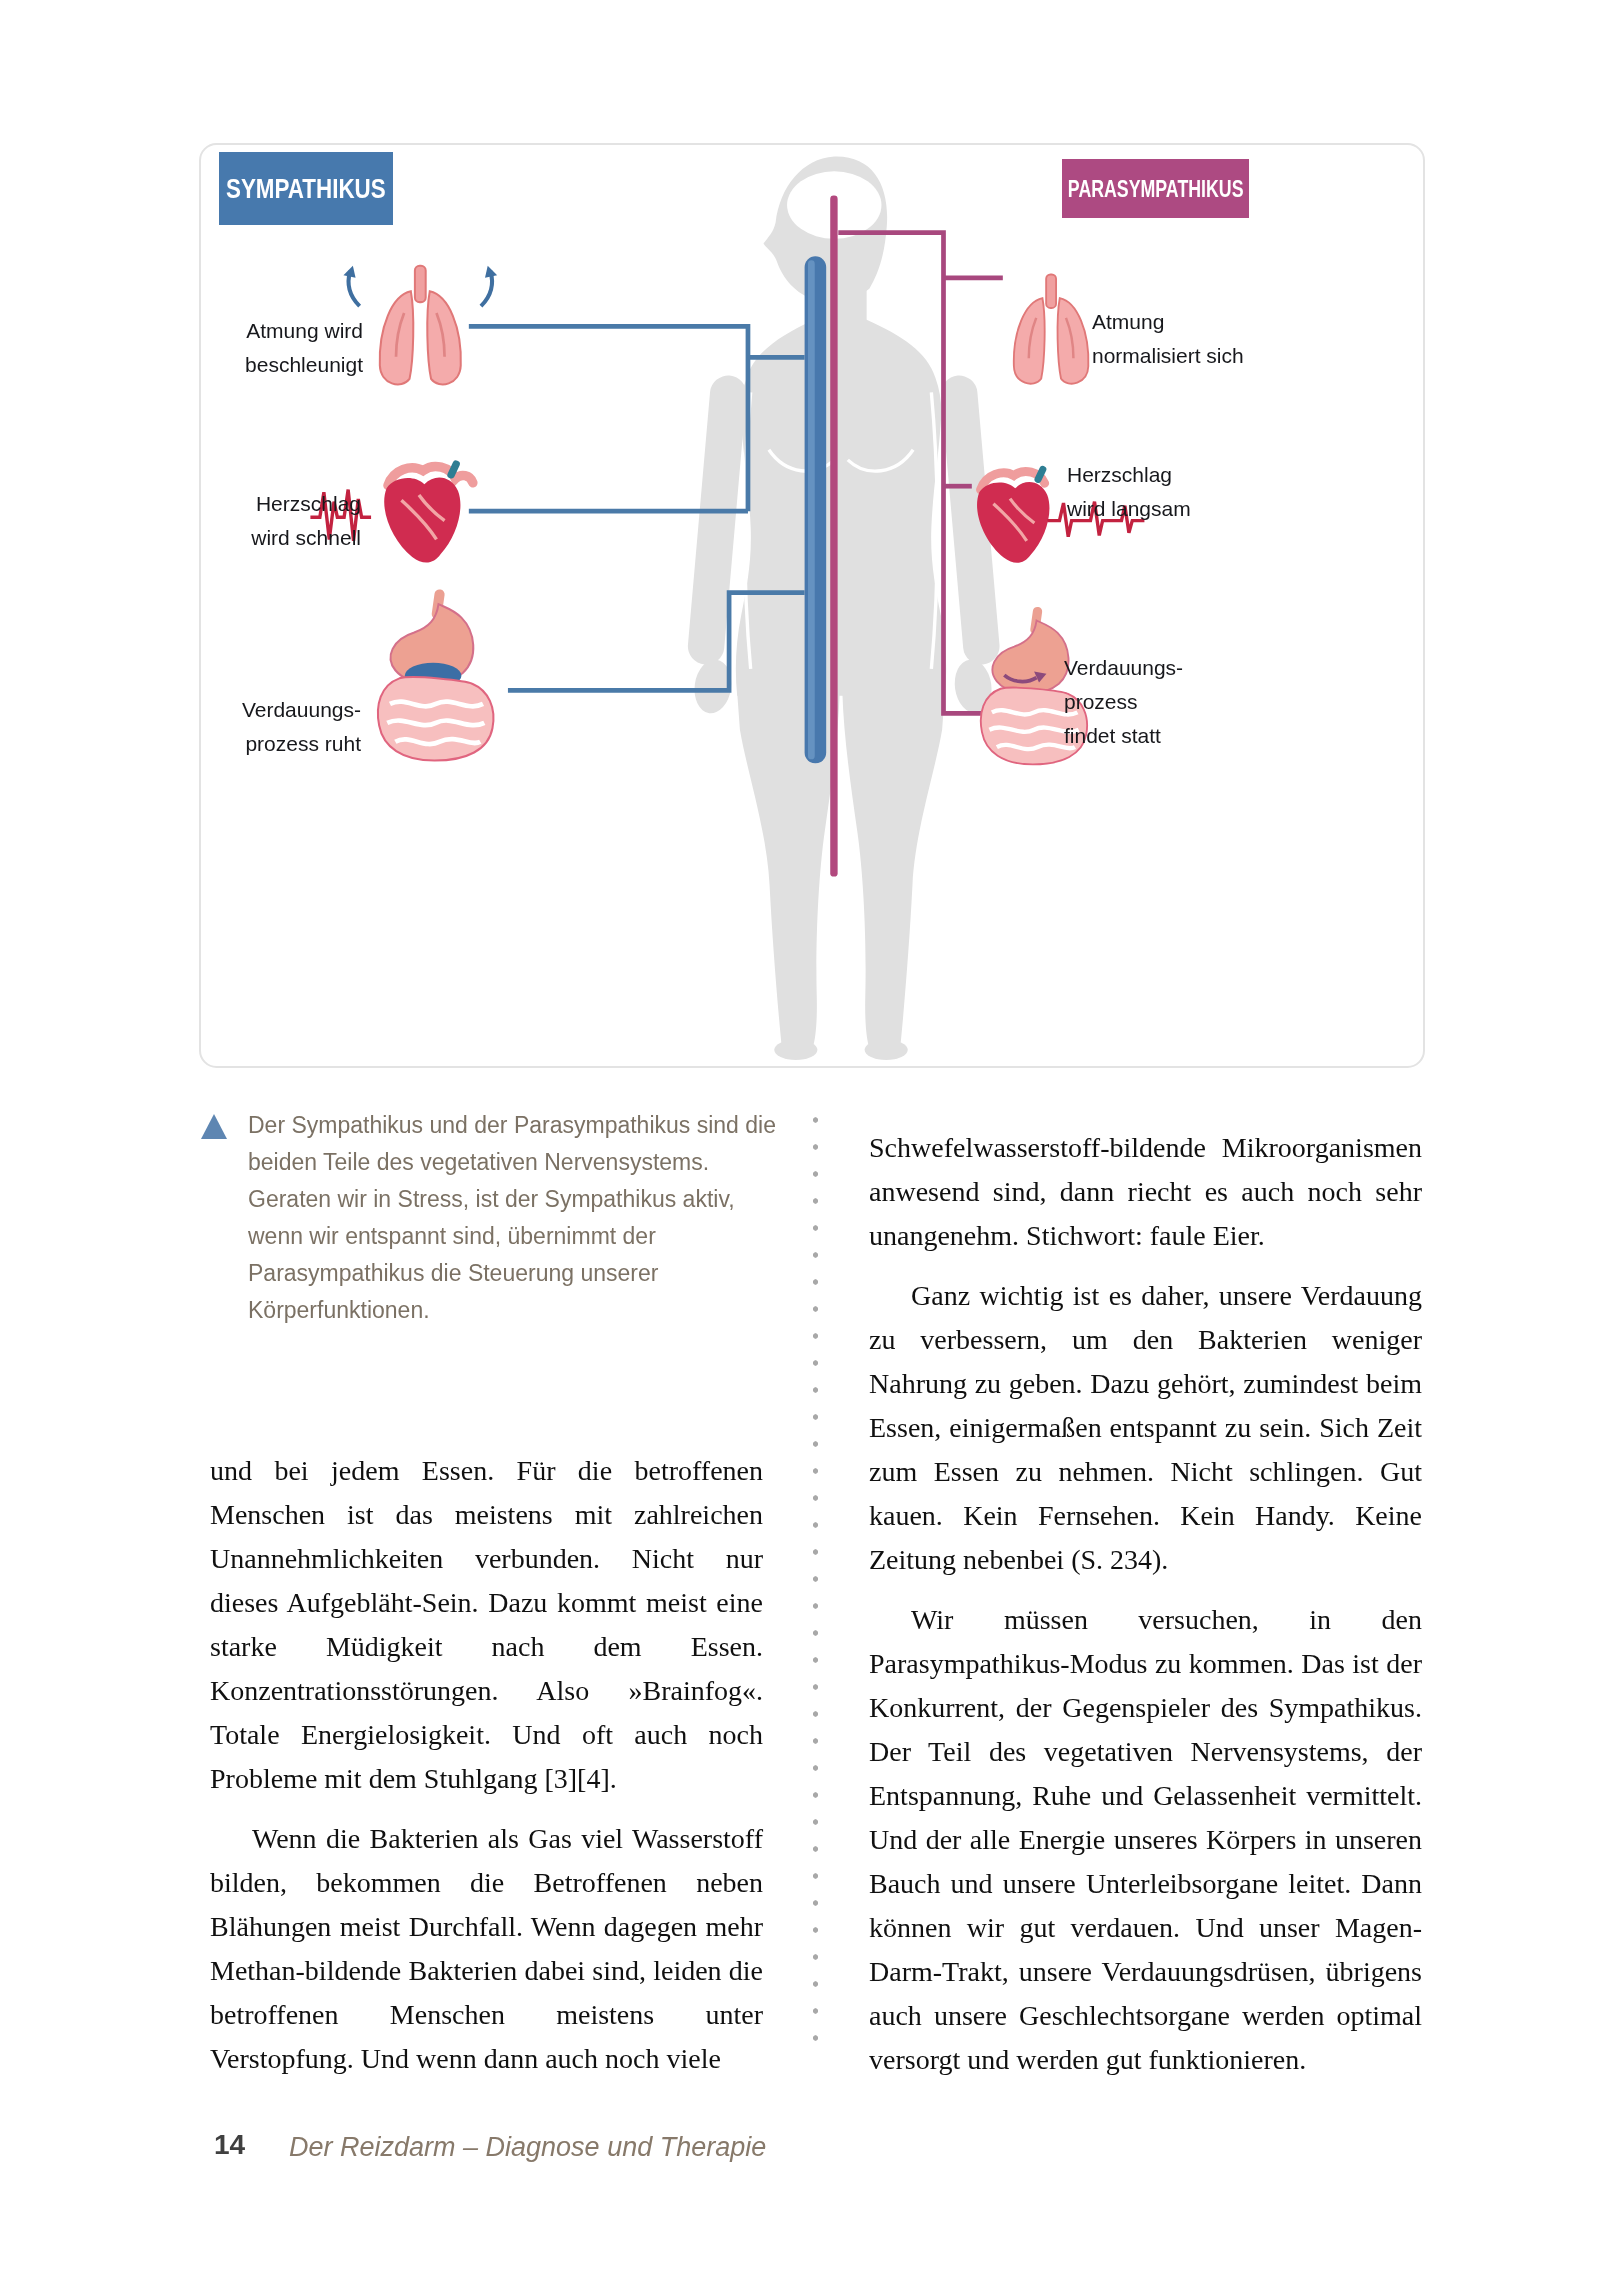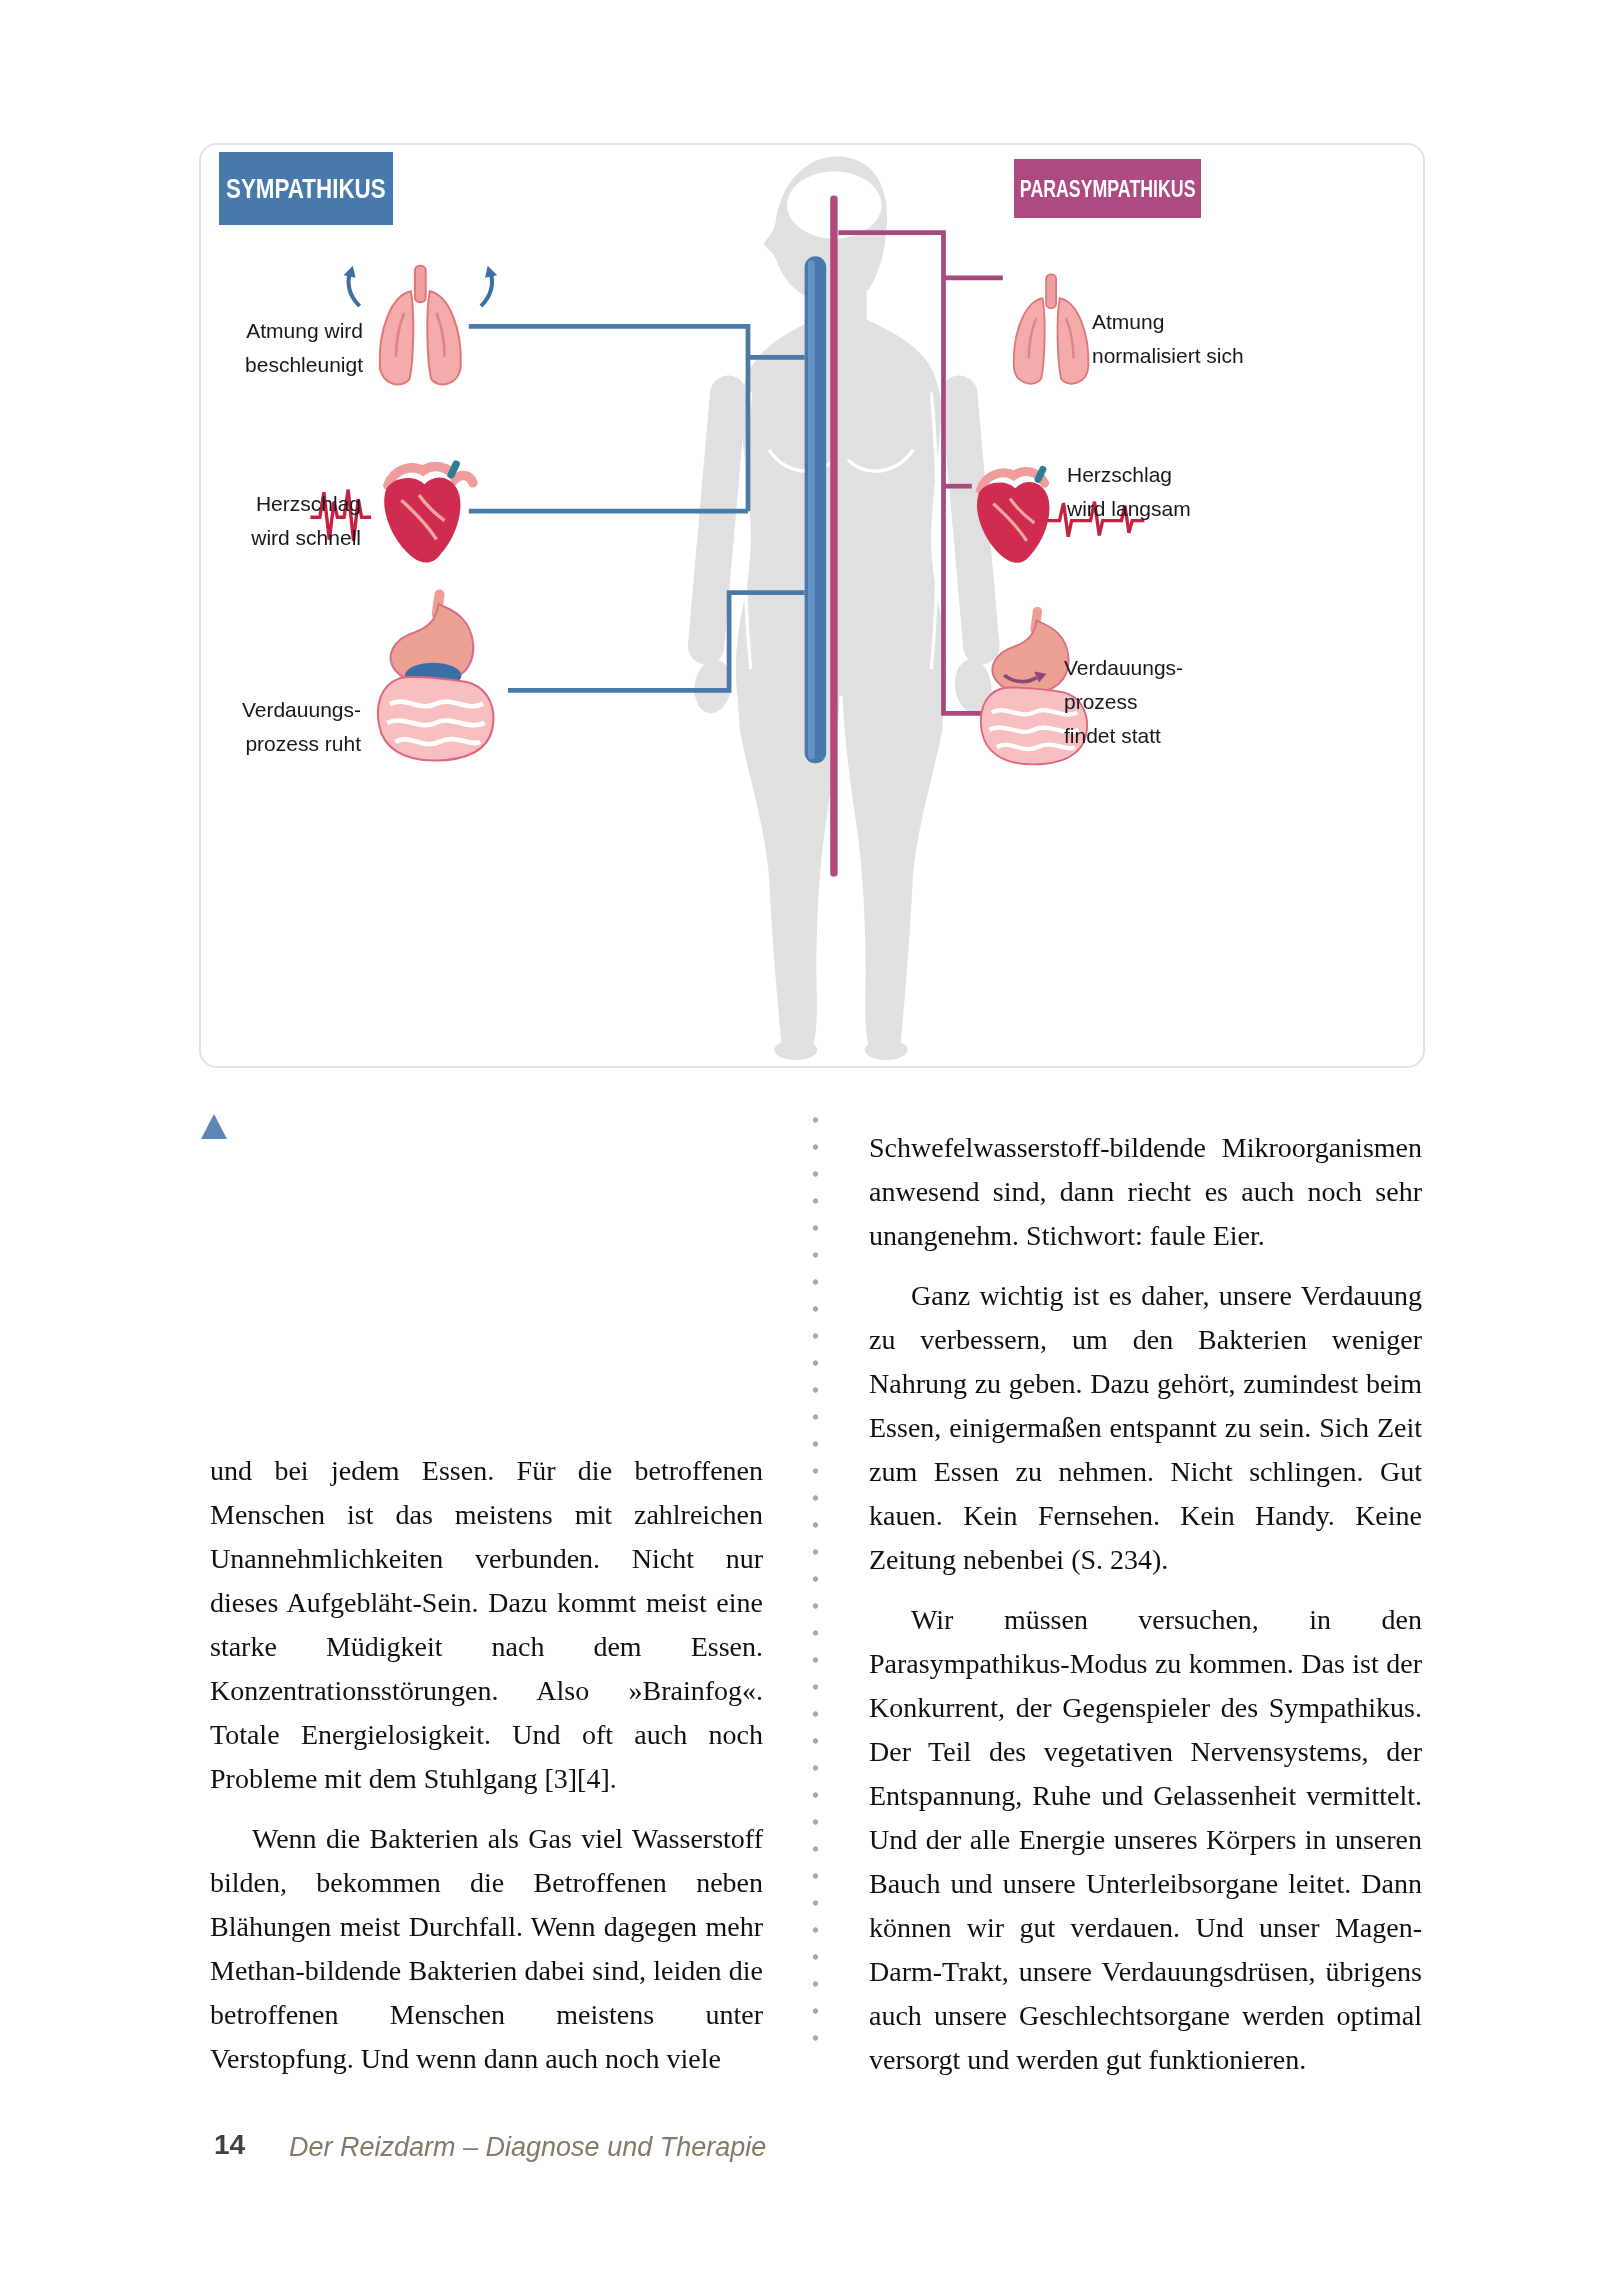--- a/index.html
+++ b/index.html
@@ -5,21 +5,21 @@
   html,body{margin:0;padding:0;background:#fff;}
   .page{position:relative;width:1618px;height:2284px;background:#ffffff;overflow:hidden;
         font-family:"Liberation Sans",sans-serif;color:#151515;}
   .panel{position:absolute;left:199px;top:143px;width:1222px;height:921px;
          border:2px solid #e3e3e3;border-radius:17.5px;background:#fff;}
   .fig-svg{position:absolute;left:199px;top:143px;}
   .hdr{position:absolute;display:flex;align-items:center;justify-content:center;
        color:#fff;font-weight:bold;white-space:nowrap;}
   .hdr-sym{left:219px;top:152px;width:174px;height:73px;background:#4779ad;font-size:28px;}
   .hdr-sym span{transform:scaleX(.80);}
-  .hdr-para{left:1014px;top:159px;width:187px;height:59px;background:#ad4a82;font-size:24px;}
+  .hdr-para{left:1062px;top:159px;width:187px;height:59px;background:#ad4a82;font-size:24px;}
   .hdr-para span{transform:scaleX(.74);}
   .dlabel{position:absolute;font-size:21px;line-height:34px;color:#17181c;white-space:pre-line;}
   .dlabel.ra{text-align:right;}
   .tri{position:absolute;left:201px;top:1114px;width:0;height:0;
        border-left:13px solid transparent;border-right:13px solid transparent;
        border-bottom:25px solid #5e86b2;}
   .cap{position:absolute;left:248px;top:1107px;width:547px;
        font-size:23px;line-height:37px;color:#7b7164;}
   .col{position:absolute;width:585px;font-family:"Liberation Serif",serif;
        font-size:28px;line-height:44px;text-align:justify;color:#101010;}
@@ -165,20 +165,21 @@
 prozess ruht</div>
   <div class="dlabel" style="left:1092px;top:305px;">Atmung
 normalisiert sich</div>
   <div class="dlabel" style="left:1067px;top:458px;">Herzschlag
 wird langsam</div>
   <div class="dlabel" style="left:1064px;top:651px;">Verdauungs-
 prozess
 findet statt</div>
 
   <div class="tri"></div>
+  <div class="cap">Der Sympathikus und der Parasympathikus sind die beiden Teile des vegetativen Nervensystems. Geraten wir in Stress, ist der Sympathikus aktiv, wenn wir entspannt sind, übernimmt der Parasympathikus die Steuerung unserer Körperfunktionen.</div>
 
   <div class="dotdiv"></div>
 
   <div class="col colL">
     <p>und bei jedem Essen. Für die betroffenen Menschen ist das meistens mit zahlreichen Unannehmlichkeiten verbunden. Nicht nur dieses Aufgebläht-Sein. Dazu kommt meist eine starke Müdigkeit nach dem Essen. Konzentrationsstörungen. Also »Brainfog«. Totale Energielosigkeit. Und oft auch noch Probleme mit dem Stuhlgang [3][4].</p>
     <p class="ind">Wenn die Bakterien als Gas viel Wasserstoff bilden, bekommen die Betroffenen neben Blähungen meist Durchfall. Wenn dagegen mehr Methan-bildende Bakterien dabei sind, leiden die betroffenen Menschen meistens unter Verstopfung. Und wenn dann auch noch viele</p>
   </div>
   <div class="col colR">
     <p>Schwefelwasserstoff-bildende Mikroorganismen anwesend sind, dann riecht es auch noch sehr unangenehm. Stichwort: faule Eier.</p>
     <p class="ind">Ganz wichtig ist es daher, unsere Verdauung zu verbessern, um den Bakterien weniger Nahrung zu geben. Dazu gehört, zumindest beim Essen, einigermaßen entspannt zu sein. Sich Zeit zum Essen zu nehmen. Nicht schlingen. Gut kauen. Kein Fernsehen. Kein Handy. Keine Zeitung nebenbei (S. 234).</p>

